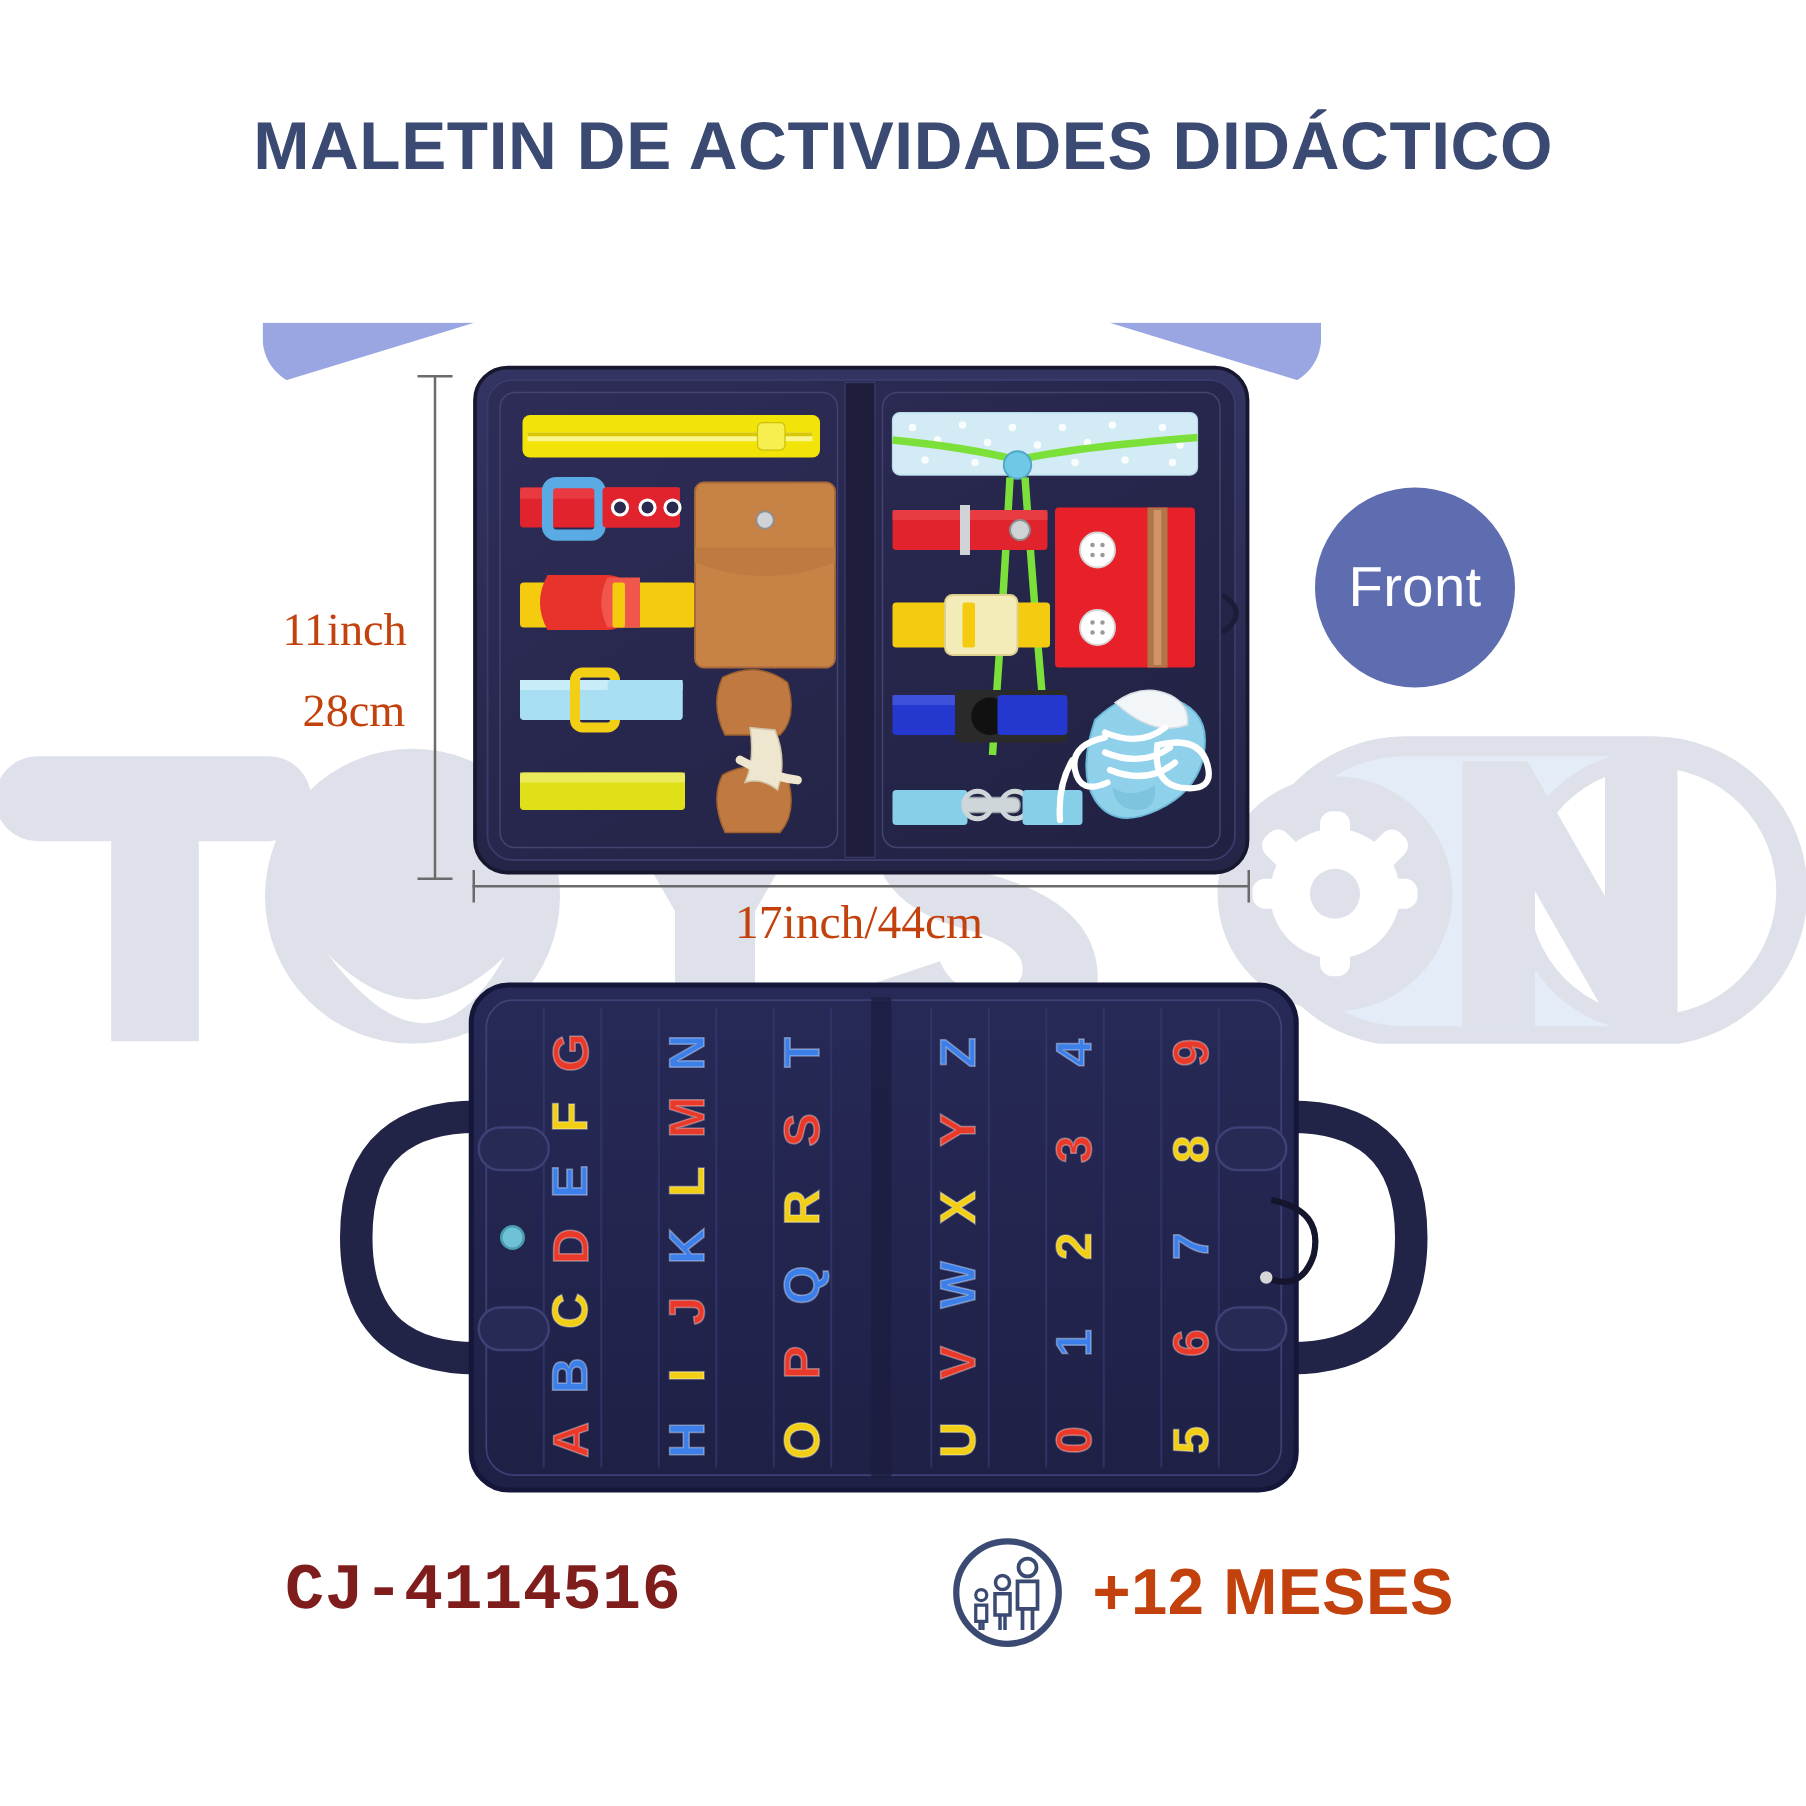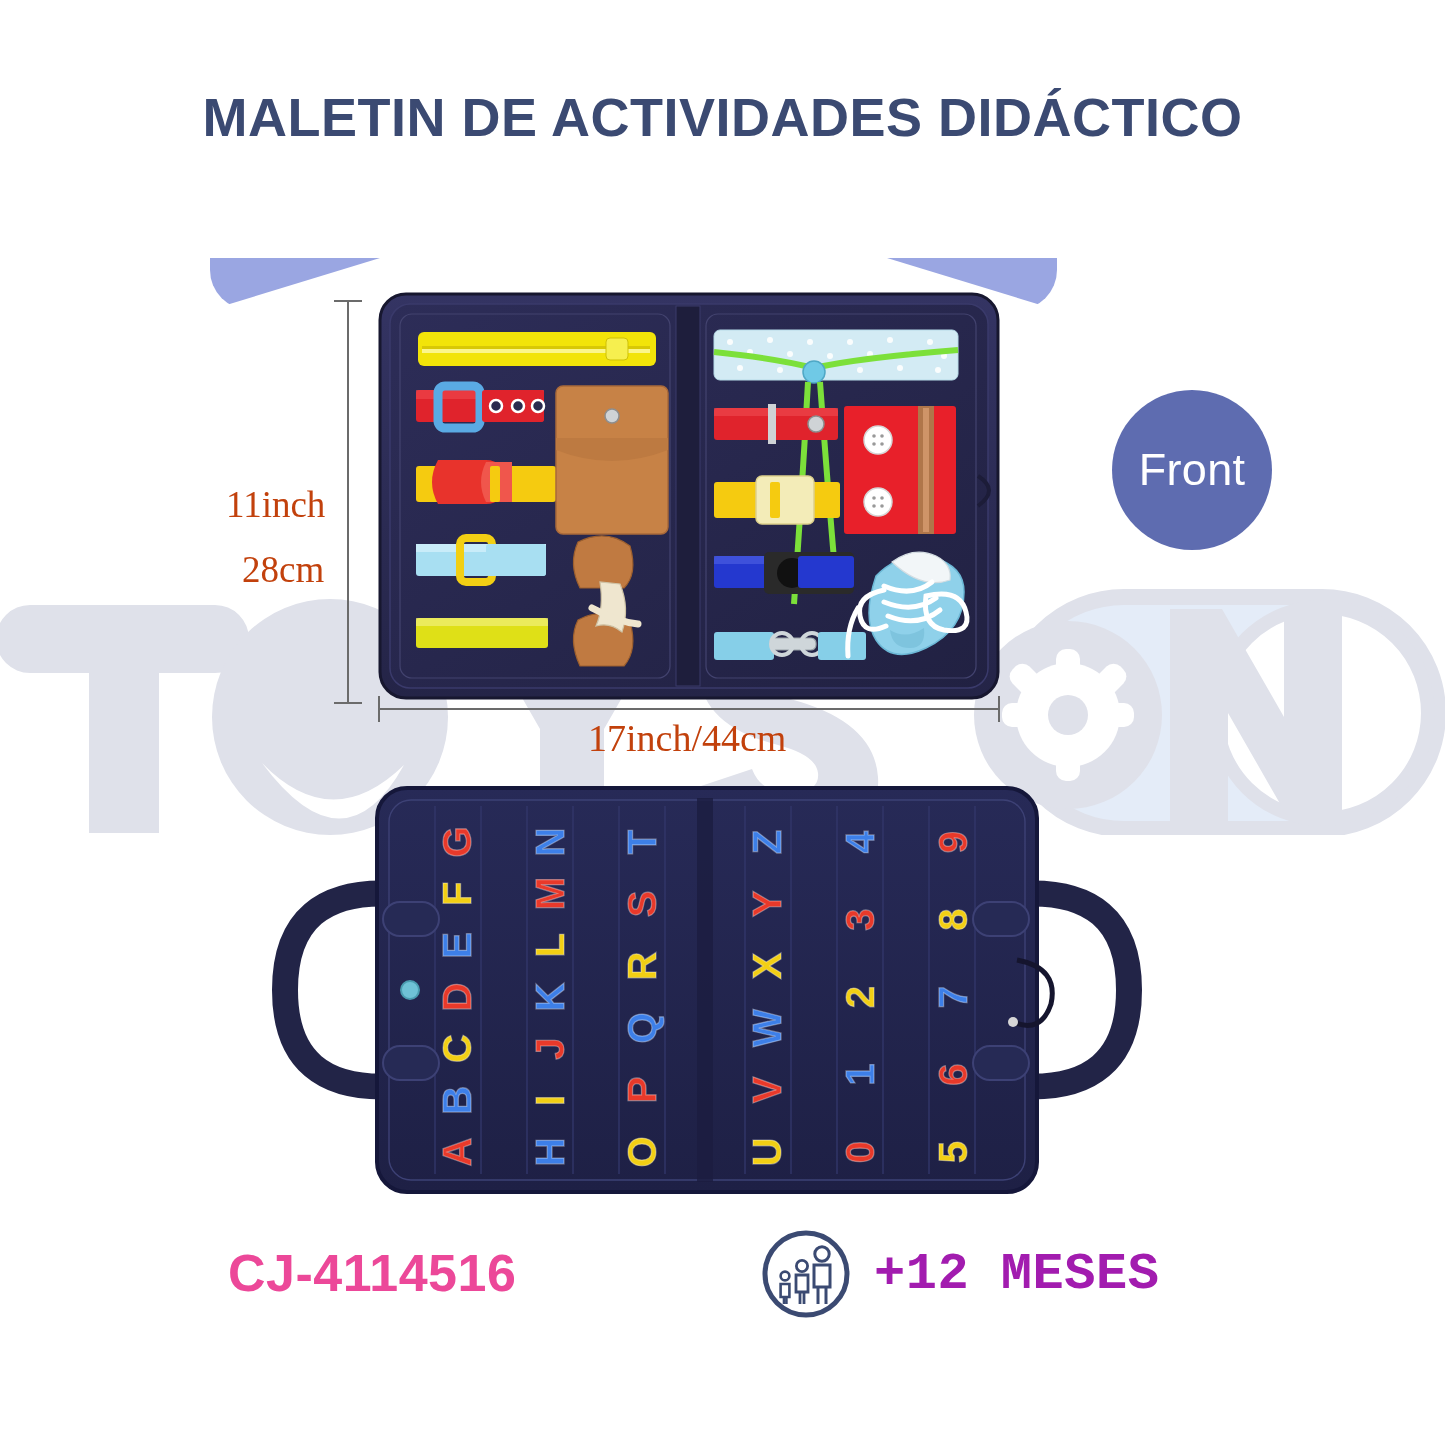--- a/index.html
+++ b/index.html
@@ -39,21 +39,21 @@
   .title-line.l2 { font-size:52px; }
 
   
   .badge {
     position:absolute; border-radius:50%;
     display:flex; align-items:center; justify-content:center;
     color:#ffffff; font-weight:400; letter-spacing:0.3px;
     font-family:"Liberation Sans", sans-serif;
     z-index:7;
   }
-  #badge-front { left:1112px; top:390px; width:160px; height:160px; background:#5e6cb0; font-size:45px; }
+  #badge-front { left:1052px; top:390px; width:160px; height:160px; background:#5e6cb0; font-size:45px; }
   #badge-back  { left:1052px; top:748px; width:160px; height:160px; background:rgba(87,101,170,0.88); font-size:45px; }
 
   
   .dim-text {
     position:absolute; color:#c2410c; font-size:37px; z-index:6;
     font-family:Liberation Serif, serif; white-space:nowrap;text-align:center;
   }
   #dim-v-l1 { left:226px; top:483px; }
   #dim-v-l2 { left:242px; top:528px;margin-top:20px; }
   #dim-h    { left:588px; top:716px; font-size:38px; }
@@ -67,25 +67,25 @@
   #hcap-l { left:378px; } #hcap-r { left:998px; }
 
   
   .product { position:absolute; z-index:4; }
   #front-board { left:378px; top:290px; width:622px; height:412px; }
   #back-board  { left:205px; top:770px; width:1000px; height:440px; }
 
   
   #sku {
     position:absolute; left:228px; top:1243px; z-index:6;
-    font-size:52px; font-weight:700; color:#ec4899; letter-spacing:0.5px;
-    font-family:Liberation Sans, sans-serif;
+    font-size:52px; font-weight:700; color:#7f1d1d; letter-spacing:0.5px;
+    font-family:Liberation Mono, monospace;
   }
   #age-block { position:absolute; left:760px; top:1228px; z-index:6; display:flex; align-items:center; gap:22px; }
-  #age-label { font-size:52px; font-weight:700; color:#a21caf; letter-spacing:0.5px; font-family:Liberation Mono, monospace; }
+  #age-label { font-size:52px; font-weight:700; color:#c2410c; letter-spacing:0.5px; font-family:Liberation Sans, sans-serif; }
 </style>
 </head>
 <body>
 
 <div id="stage">
 
   <div class="wedge wedge-left"></div>
   <div class="wedge wedge-right"></div>
 
   <svg id="watermark" viewBox="0 0 1445 290">

